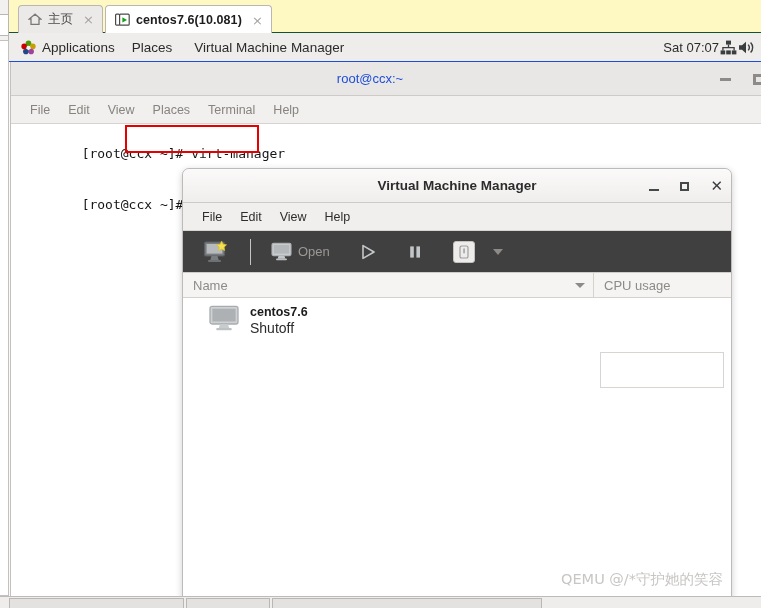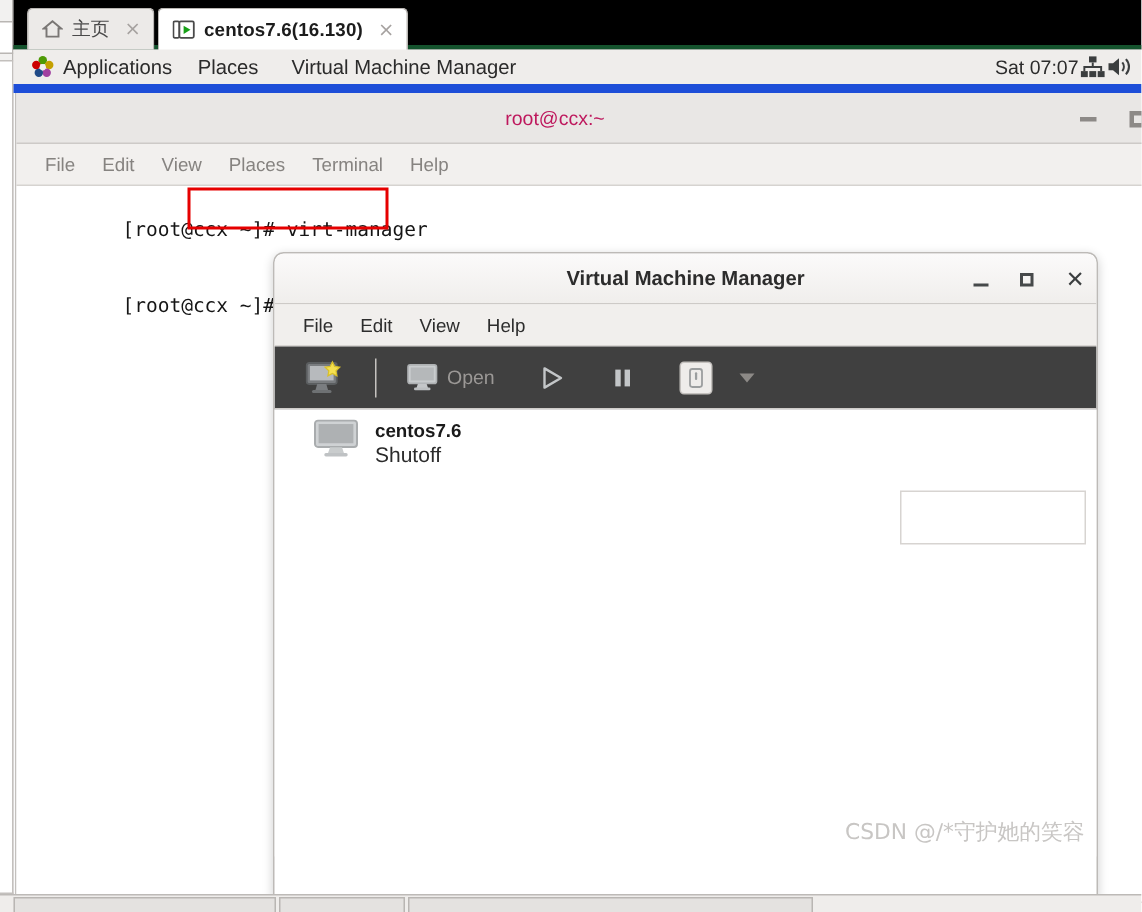--- a/index.html
+++ b/index.html
@@ -21,21 +21,21 @@
     background:#ffffff; border:1px solid #b9b6b3; border-left:none;
   }
   .outer-left-notch2 {
     position:absolute; left:0; top:40px; width:9px; height:556px;
     background:#ffffff; border:1px solid #c3c0bd; border-left:none;
   }
 
   
   .tabbar {
     position:absolute; left:9px; top:0; width:752px; height:33px;
-    background:#000000; border-bottom:3px solid #14532d;
+    background:#fef9c3; border-bottom:1px solid #14532d;
   }
   .tab {
     position:absolute; top:5px; height:28px;
     display:flex; align-items:center; gap:6px;
     padding:0 8px 0 9px;
     border:1px solid #b9b6b3; border-bottom:none;
     border-top-left-radius:4px; border-top-right-radius:4px;
     font-size:12.5px; color:#2e2e2e; white-space:nowrap;
   }
   .tab.inactive { left:9px; background:#eceae8; color:#4a4a4a; }
@@ -46,21 +46,21 @@
     color:#a6a2a0; font-size:13px; line-height:1; margin-left:4px;
     font-family:"DejaVu Sans", sans-serif;
   }
   .home-ico { width:14px; height:13px; position:relative; display:inline-block; }
   .home-ico svg { display:block; }
   .vm-tab-ico { width:15px; height:14px; display:inline-block; }
 
   
   .gnome-panel {
     position:absolute; left:9px; top:33px; width:752px; height:29px;
-    background:#efedeb; border-bottom:6px solid #1d4ed8;
+    background:#efedeb; border-bottom:1px solid #1d4ed8;
     display:flex; align-items:center;
   }
   .gp-left { display:flex; align-items:center; gap:0px; padding-left:10px; }
   .gp-item {
     font-size:13.5px; color:#2b2b2b; padding:0 11px; line-height:29px;
     white-space:nowrap;
   }
   .gp-apps { display:flex; align-items:center; gap:6px; padding-left:2px; padding-right:6px; }
   .flower-ico { width:15px; height:15px; display:block; }
   .gp-right {
@@ -72,21 +72,21 @@
   
   .term-win {
     position:absolute; left:10px; top:62px; width:760px; height:540px;
     background:#ffffff; border:1px solid #c3c0bd; border-top:none;
   }
   .term-title {
     position:relative; height:34px; background:#e9e7e5;
     border-bottom:1px solid #cdcac7;
     display:flex; align-items:center; justify-content:center;
   }
-  .term-title-text { font-size:13px; color:#be185d; margin-left:-40px; }
+  .term-title-text { font-size:13px; color:#1d4ed8; margin-left:-40px; }
   .term-ctrls {
     position:absolute; right:-1px; top:0; height:34px;
     display:flex; align-items:center; gap:22px; padding-right:6px;
   }
   .tmin { width:11px; height:3px; background:#8d8a87; display:block; }
   .tmax { width:11px; height:11px; border:3px solid #8d8a87; display:block; }
   .term-menu {
     height:28px; background:#f2f0ee; border-bottom:1px solid #d6d3d0;
     display:flex; align-items:center; padding-left:10px; gap:0px;
   }
@@ -222,21 +222,21 @@
     </div>
 
     <div class="tab active">
       <span class="vm-tab-ico">
         <svg width="15" height="14" viewBox="0 0 15 14">
           <rect x="0.6" y="1.2" width="4" height="11" rx="1" fill="none" stroke="#4a4a4a" stroke-width="1.2"></rect>
           <rect x="4.6" y="1.2" width="9.6" height="11" rx="1" fill="#ffffff" stroke="#4a4a4a" stroke-width="1.2"></rect>
           <path d="M7.4 4.2 L12 6.9 L7.4 9.6 Z" fill="#17a017"></path>
         </svg>
       </span>
-      <span class="tab-label">centos7.6(16.130)</span>
+      <span class="tab-label">centos7.6(10.081)</span>
       <span class="tab-close">×</span>
     </div>
   </div>
 
   <div class="gnome-panel">
     <div class="gp-left">
       <div class="gp-apps">
         <span>
           <svg class="flower-ico" viewBox="0 0 16 16">
             <circle cx="8" cy="3.4" r="3" fill="#4e9a06"></circle>
@@ -354,41 +354,48 @@
         <span class="power-btn">
           <svg width="10" height="14" viewBox="0 0 10 14">
             <rect x="1" y="1" width="8" height="12" rx="1.6" fill="none" stroke="#9b9e9f" stroke-width="1.2"></rect>
             <rect x="4.3" y="3.2" width="1.5" height="5.2" rx=".7" fill="#9b9e9f"></rect>
           </svg>
         </span>
       </span>
       <span class="caret-down"></span>
     </div>
 
+    <div class="vmm-cols">
+      <span class="col-name">
+        <span>Name</span>
+        <span class="col-sort"></span>
+      </span>
+      <span class="col-cpu">CPU usage</span>
+    </div>
 
     <div class="vmm-list">
 
       <div class="vm-row">
         <span>
           <svg width="30" height="27" viewBox="0 0 30 27">
             <rect x="1" y="1.4" width="28" height="17.6" rx="2" fill="#cfd2d4" stroke="#a9acae" stroke-width="1.3"></rect>
             <rect x="3.4" y="3.7" width="23.2" height="12.8" fill="#aeb1b3"></rect>
             <path d="M11 19.2 h8 l1.4 4.2 h-10.8 Z" fill="#c9cccd"></path>
             <rect x="7.2" y="23" width="15.6" height="2.3" rx="1.1" fill="#bfc2c4"></rect>
           </svg>
         </span>
         <span class="vm-text">
           <span class="vm-name">centos7.6</span>
           <span class="vm-state">Shutoff</span>
         </span>
       </div>
 
       <div class="vm-spark"></div>
 
-      <div class="watermark">CSDN @/*守护她的笑容</div>
+      <div class="watermark">QEMU @/*守护她的笑容</div>
     </div>
   </div>
 
   <div class="taskbar">
     <div class="tb-cell" style="left:9px;  width:175px;"></div>
     <div class="tb-cell" style="left:186px;width:84px;"></div>
     <div class="tb-cell" style="left:272px;width:270px;"></div>
   </div>
 
 </div>

